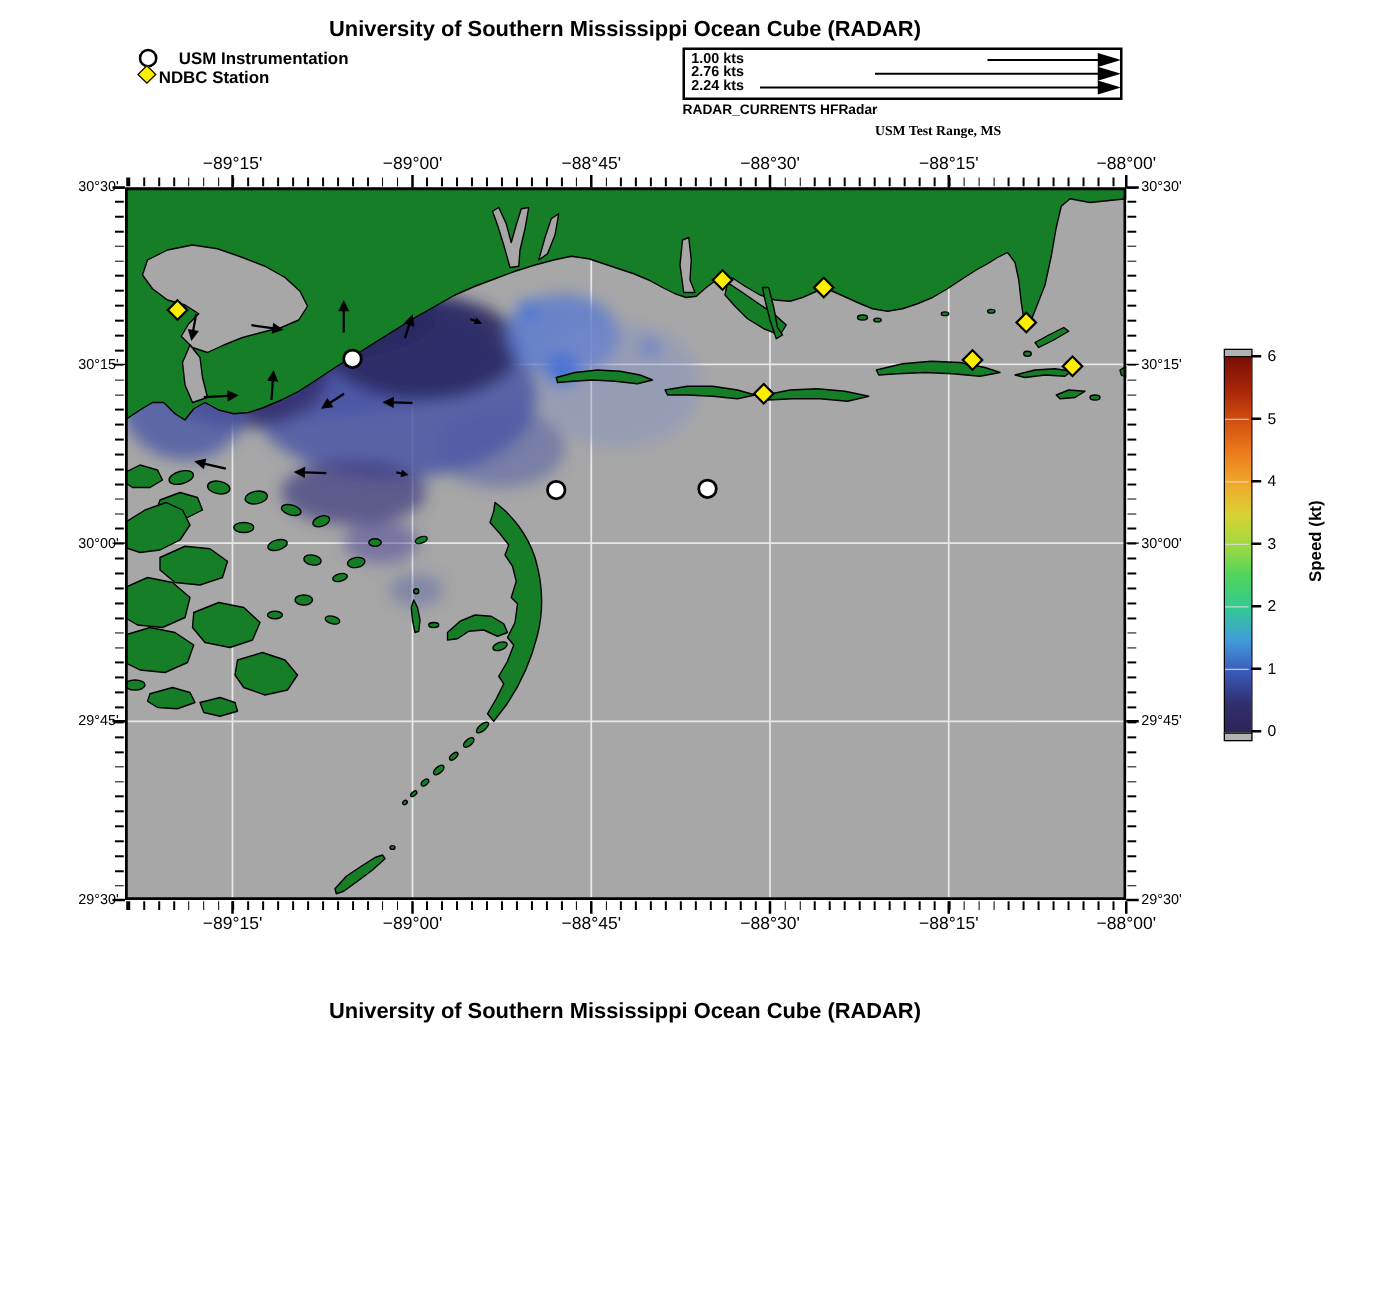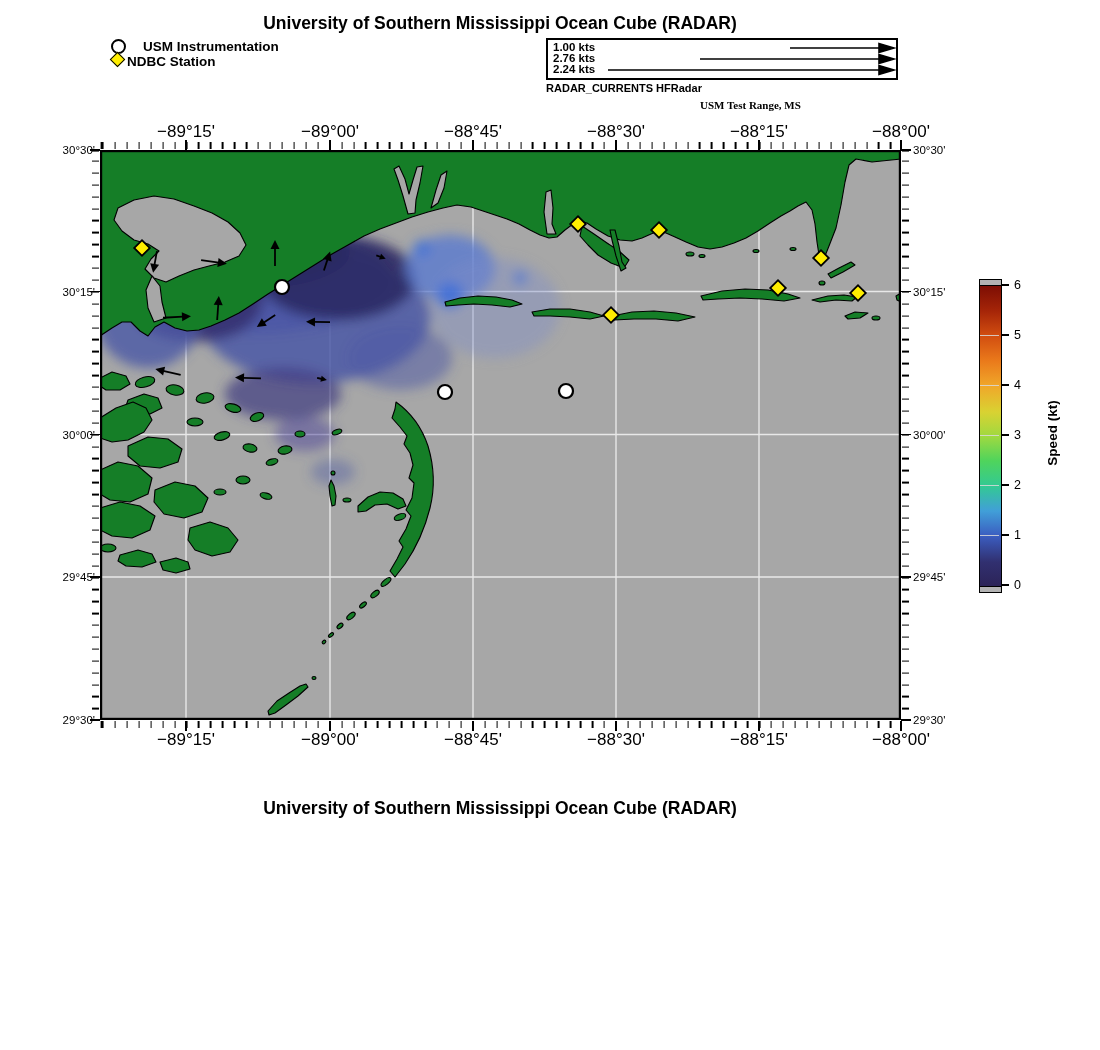--- a/index.html
+++ b/index.html
@@ -10,21 +10,21 @@
   .legend-label{font-weight:bold;font-size:13.5px;white-space:nowrap;}
   .sym-circle{display:inline-block;width:11px;height:11px;border:2px solid #000;border-radius:50%;background:#fff;}
   .sym-diamond{display:inline-block;width:9px;height:9px;border:1.6px solid #000;background:#ffee00;transform:rotate(45deg);}
   .vecbox{border:2px solid #000;background:#fff;}
   .veclabel{position:absolute;left:5px;font-weight:bold;font-size:11.5px;line-height:12px;white-space:nowrap;}
   .veccaption{font-weight:bold;font-size:11px;text-align:center;white-space:nowrap;}
   .subtitle{font-family:"Liberation Serif","DejaVu Serif",serif;font-weight:bold;font-size:17px;text-align:center;white-space:nowrap;}
   .range-label{font-family:"Liberation Serif","DejaVu Serif",serif;font-weight:bold;font-size:11px;text-align:left;white-space:nowrap;}
   .tickstrip-h{height:7px;background:repeating-linear-gradient(90deg,#000 0 1.4px,transparent 1.4px 11.93px);background-position-x:2.6px;}
   .tickstrip-v{width:7px;background:repeating-linear-gradient(180deg,#000 0 1.4px,transparent 1.4px 11.9px);background-position-y:10.6px;}
-  .axis-label-x{position:absolute;transform:translateX(-50%);font-size:17px;white-space:nowrap;}
+  .axis-label-x{position:absolute;transform:translateX(-50%);font-size:14px;white-space:nowrap;}
   .axis-label-y{position:absolute;transform:translateY(-50%);font-size:11.5px;white-space:nowrap;}
   .majtick{position:absolute;background:#000;}
   .colorbar{border:1.6px solid #000;
     background:linear-gradient(to top,
       #2c2458 0%, #313070 8%, #3b5dc0 16.7%, #419fd8 25%, #33c993 33.3%,
       #4fd45c 41.7%, #a0d940 50%, #d9d232 58%, #f0a72a 66.7%, #ea7a1b 75%,
       #d24e10 83.3%, #a52508 91.7%, #7d0e04 100%);}
   .cbcap{border:1.2px solid #000;background:#b3b3b3;}
   .cbline{position:absolute;height:1px;background:#d9d9d9;opacity:.85;}
   .cbticklab{position:absolute;transform:translateY(-50%);font-size:12.5px;}

